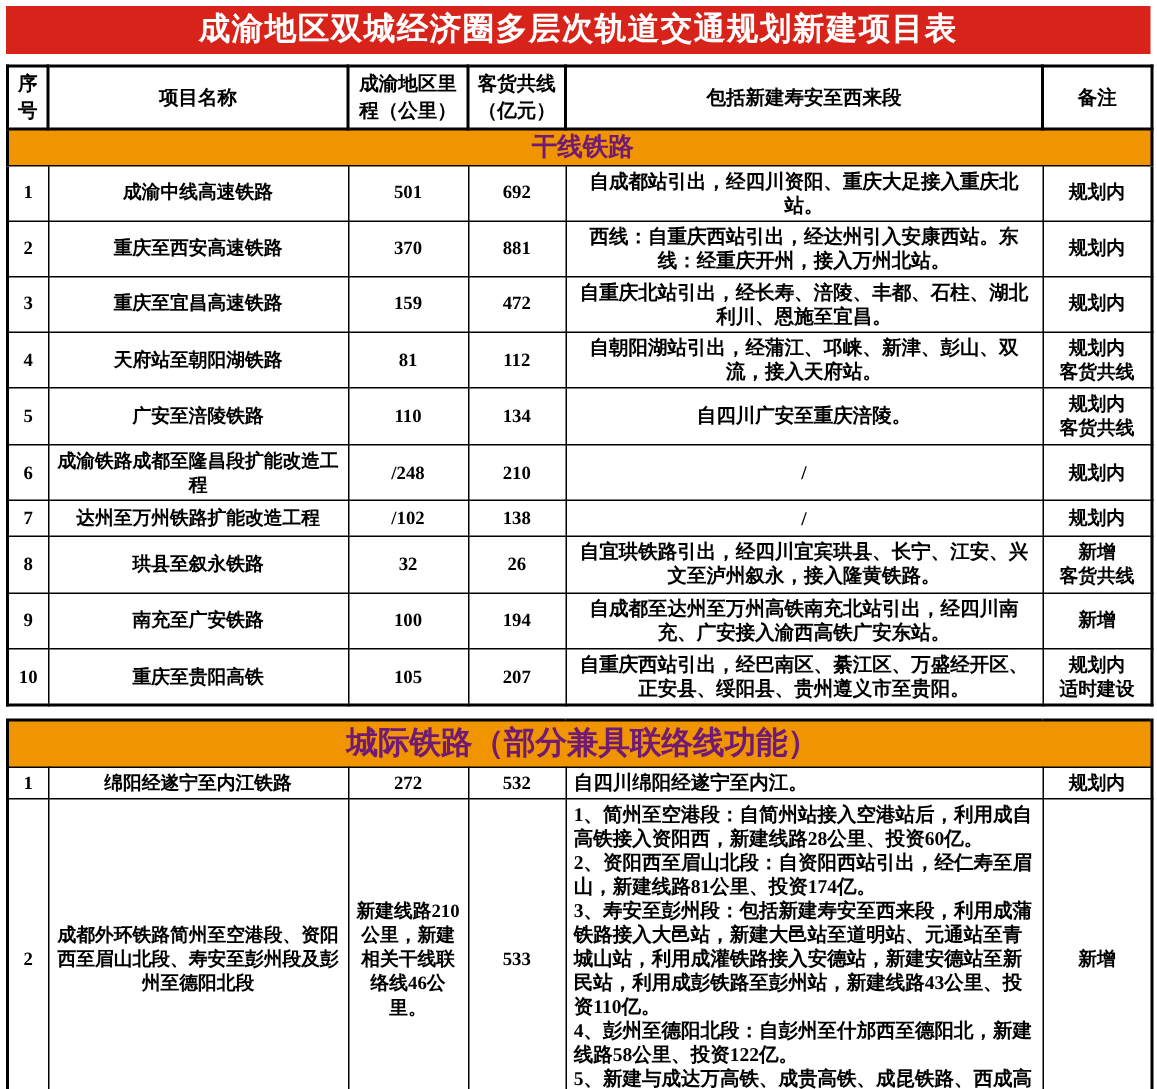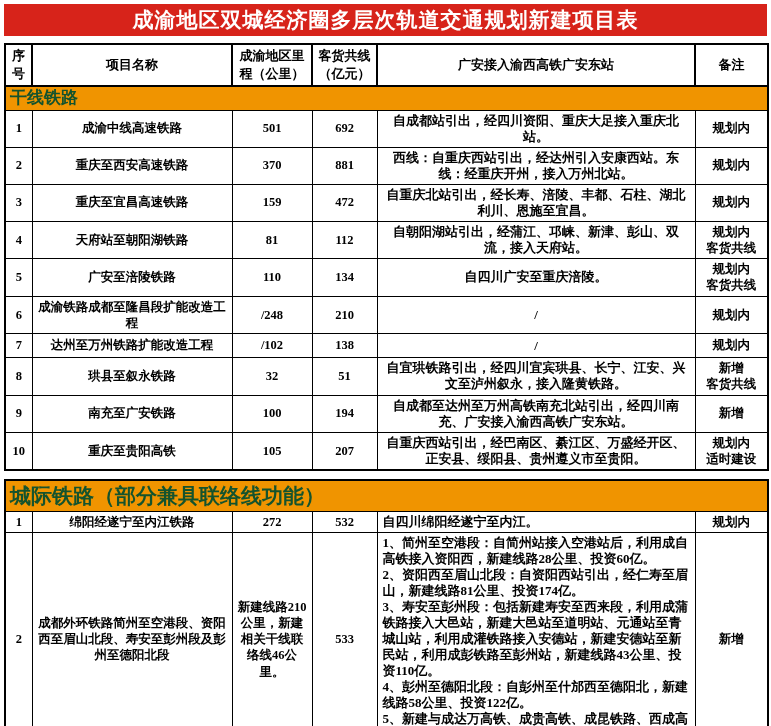--- a/index.html
+++ b/index.html
@@ -21,21 +21,21 @@
     border:2px solid #000;background:#fff;
     font-family:"Liberation Sans",sans-serif;font-weight:bold;font-size:13px;
     height:38px;text-align:center;vertical-align:middle;padding:1px 2px;line-height:1.35;
   }
   td{
     border:1px solid #000;font-size:12.5px;font-weight:600;line-height:1.3;
     text-align:center;vertical-align:middle;padding:2px 3px;white-space:pre-line;
   }
   td.route{font-size:13px;line-height:16px;padding:2px 5px;}
   .section-cell{
-    background:#f09400;color:#14532d;text-align:left;
+    background:#f09400;color:#701a75;text-align:center;
     font-family:"Liberation Sans",sans-serif;font-weight:bold;font-size:17px;
     height:20px;padding:0 0 0 4px;line-height:1.1;
     border-left:2px solid #000;border-right:2px solid #000;
   }
   #table2 .section-cell{font-size:21px;height:30px;}
   #table2 td.route{text-align:left;}
   .table-gap{height:8px;}
   #table1 tbody tr{height:24px;}
 </style>
 </head>
@@ -53,21 +53,21 @@
       <col class="c-invest">
         <col class="c-route">
         <col class="c-remark">
     </colgroup>
     <thead>
       <tr>
         <th>序号</th>
         <th>项目名称</th>
         <th>成渝地区里程（公里）</th>
         <th>客货共线（亿元）</th>
-        <th>广安接入渝西高铁广安东站</th>
+        <th>包括新建寿安至西来段</th>
         <th>备注</th>
       </tr>
     </thead>
     <tbody>
         <tr>
           <td colspan="6" class="section-cell">干线铁路</td>
         </tr>
         <tr>
           <td class="no">1</td>
           <td class="name">成渝中线高速铁路</td>
@@ -123,21 +123,21 @@
           <td class="name">达州至万州铁路扩能改造工程</td>
           <td class="mileage">/102</td>
           <td class="investment">138</td>
           <td class="route">/</td>
           <td class="remark">规划内</td>
         </tr>
         <tr>
           <td class="no">8</td>
           <td class="name">珙县至叙永铁路</td>
           <td class="mileage">32</td>
-          <td class="investment">51</td>
+          <td class="investment">26</td>
           <td class="route">自宜珙铁路引出，经四川宜宾珙县、长宁、江安、兴文至泸州叙永，接入隆黄铁路。</td>
           <td class="remark">新增
 客货共线</td>
         </tr>
         <tr>
           <td class="no">9</td>
           <td class="name">南充至广安铁路</td>
           <td class="mileage">100</td>
           <td class="investment">194</td>
           <td class="route">自成都至达州至万州高铁南充北站引出，经四川南充、广安接入渝西高铁广安东站。</td>

